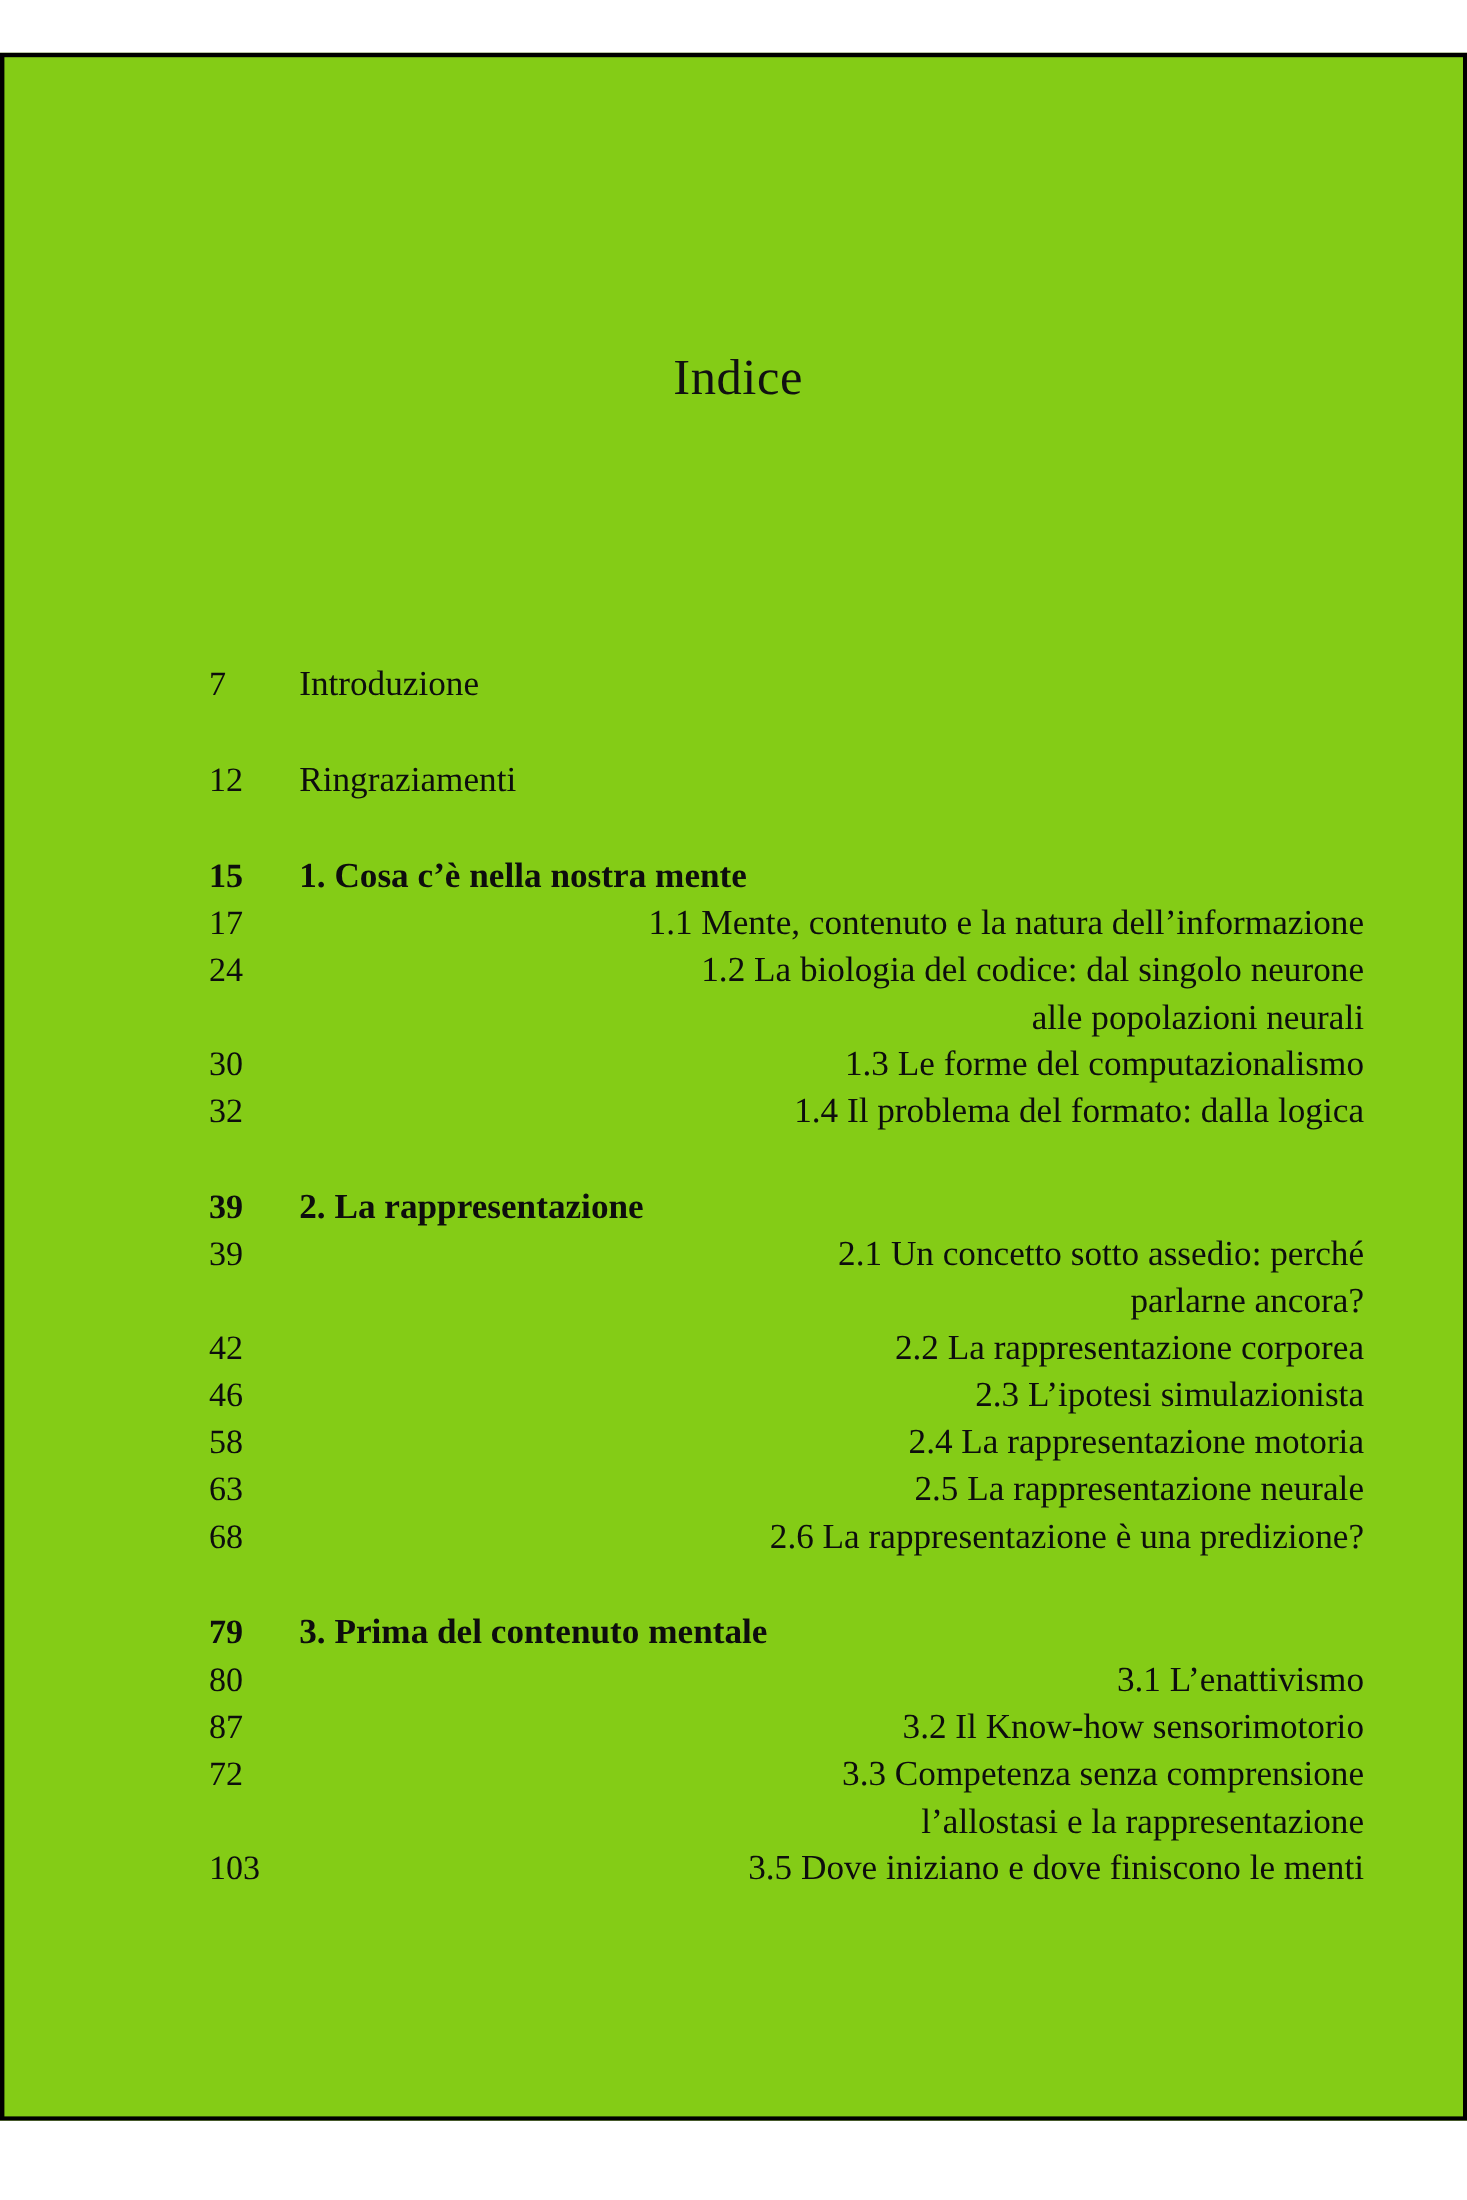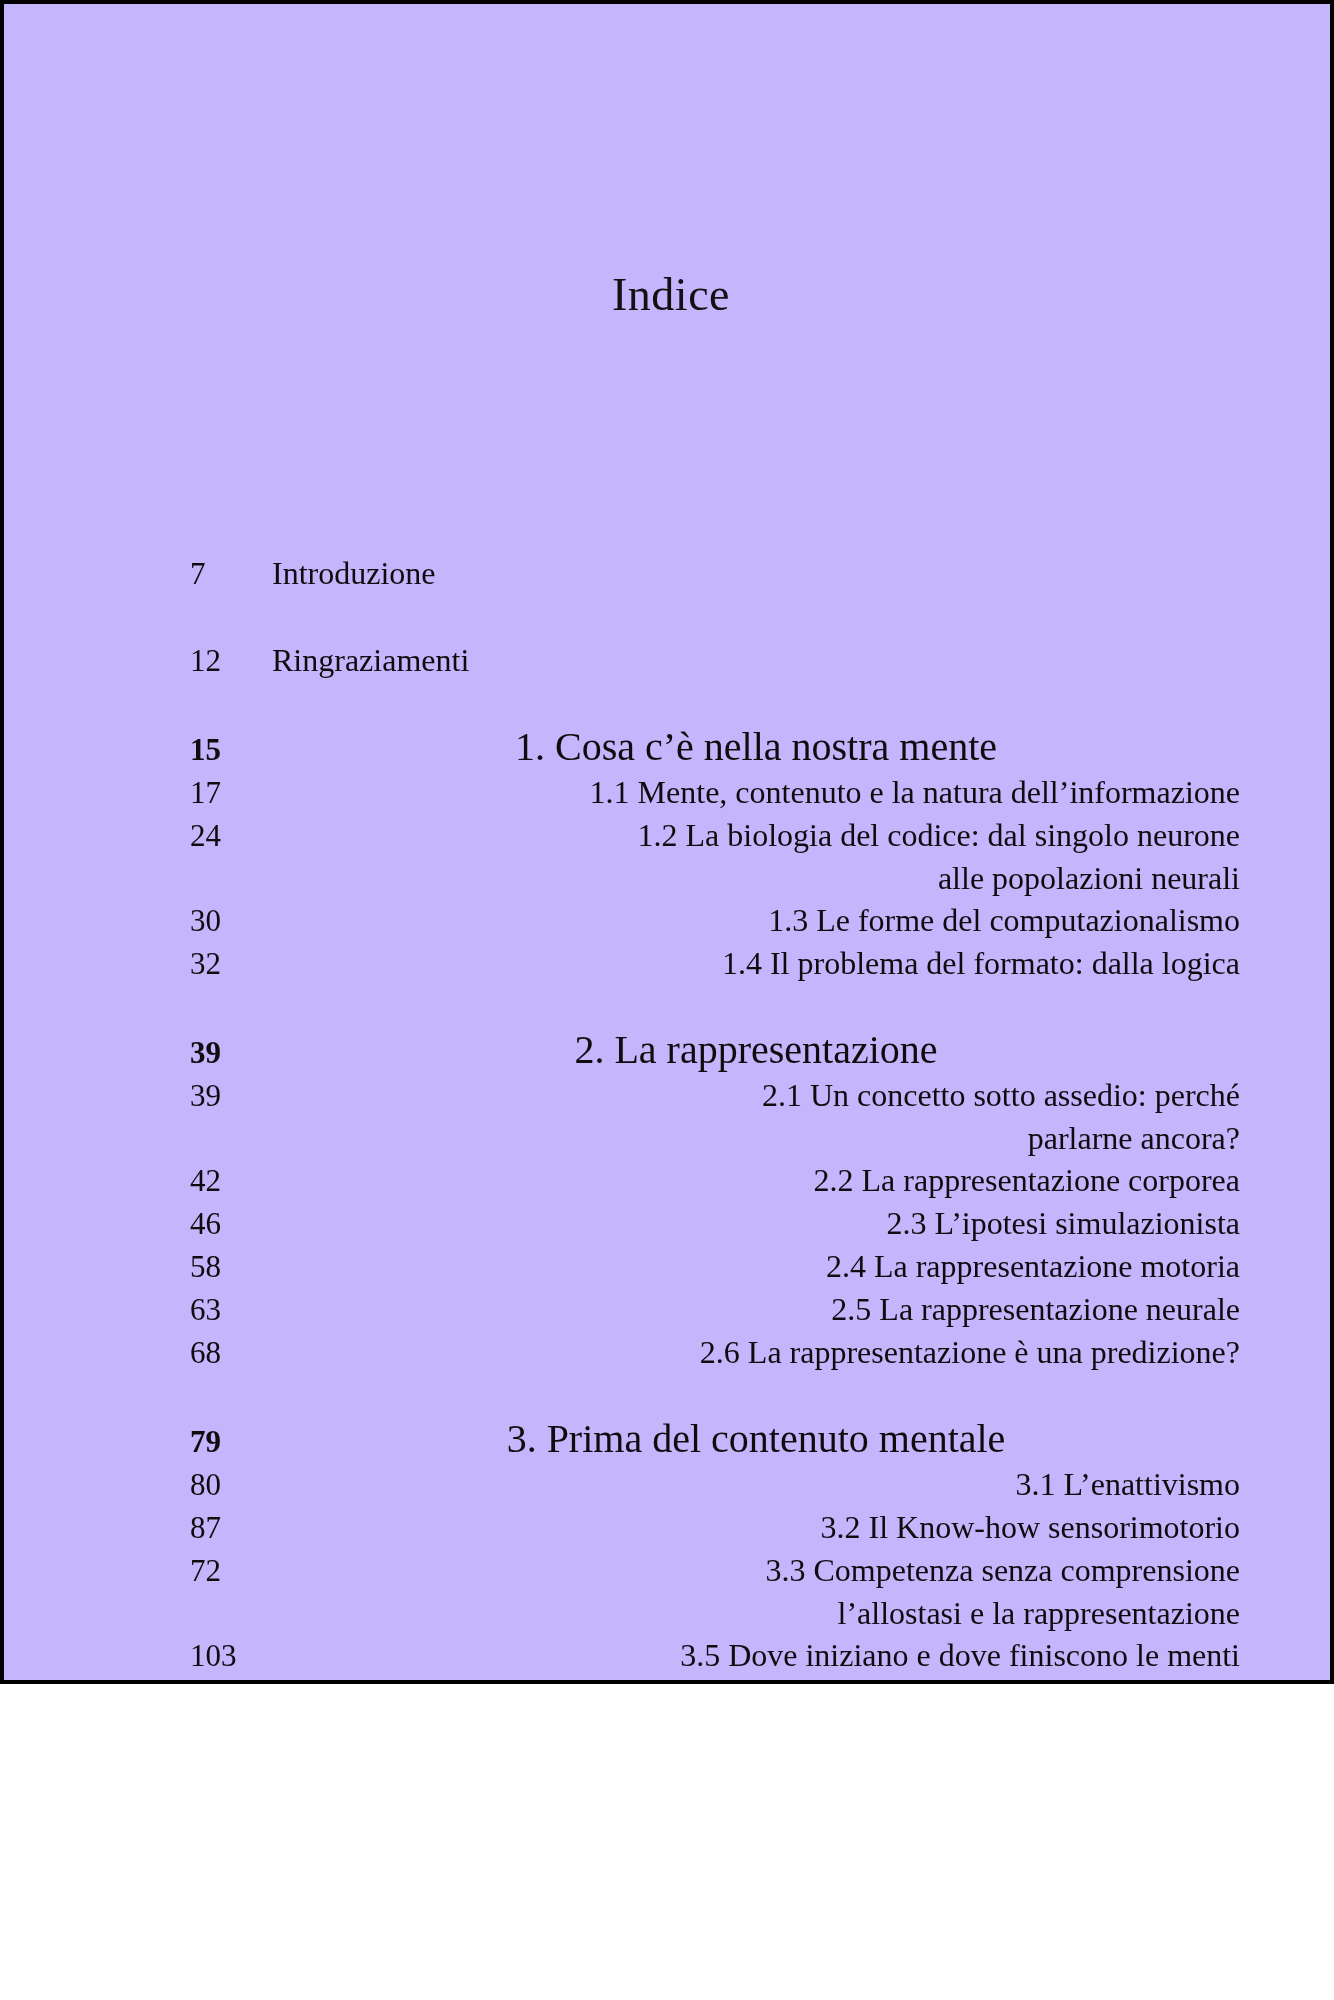--- a/index.html
+++ b/index.html
@@ -3,27 +3,28 @@
 <meta charset="utf-8">
 <style>
   html, body {
     margin: 0;
     padding: 0;
     background: #ffffff;
   }
   .page {
     position: relative;
     width: 1334px;
-    height: 1684px;
-    background: #c4b5fd;
+    height: 1880px;
+    background: #84cc16;
     border: 4px solid #000000;
     box-sizing: border-box;
     overflow: hidden;
     font-family: "Liberation Serif", "DejaVu Serif", serif;
     color: #0d0d0d;
+    margin-top: 48px;
   }
 
   .toc-title {
     position: absolute;
     left: 0;
     top: 268px;
     width: 1334px;
     text-align: center;
     font-size: 46px;
     font-weight: 400;
@@ -71,24 +72,23 @@
   }
 
   .entry-text {
     flex: 1 1 auto;
     font-size: 32px;
     line-height: 42px;
     white-space: pre-wrap;
   }
 
   .entry.chapter .entry-text {
-    font-weight: 400;
-    font-size: 40px;
+    font-weight: 700;
+    font-size: 32px;
     padding-left: 0px;
-    text-align: center;
   }
 
   .entry.section .entry-text {
     padding-left: 28px;
     text-align: right;
   }
 
   .entry.front .entry-text {
     padding-left: 0px;
   }

